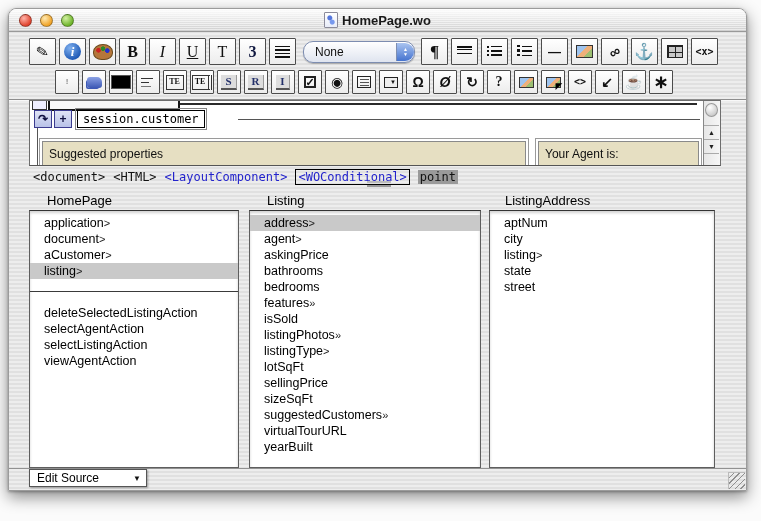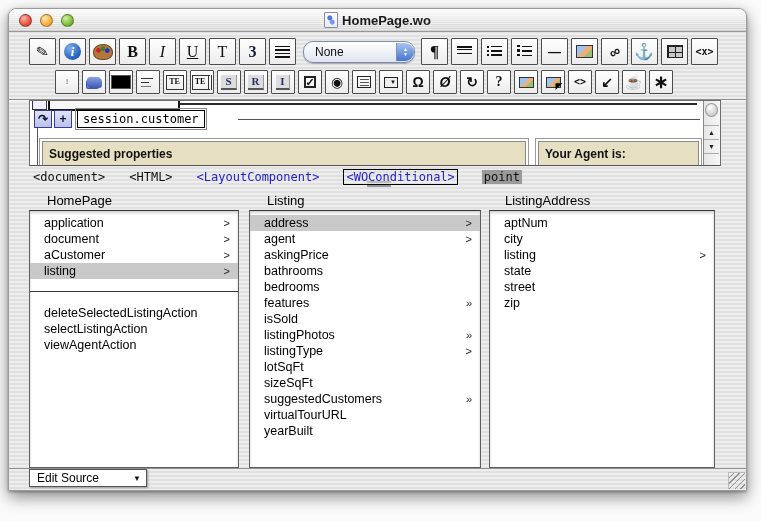--- a/index.html
+++ b/index.html
@@ -109,45 +109,45 @@
   .clip-b{position:absolute;left:18px;top:-5px;width:128px;height:11px;border:2px solid #151515;background:#f7f7f7;}
   .clip-line{position:absolute;left:150px;right:6px;top:2px;height:2px;background:#2a2a2a;}
   .cond-row{position:absolute;left:4px;top:9px;display:flex;align-items:center;}
   .cond-ic{width:16px;height:16px;border:1px solid #3b3b8f;background:linear-gradient(#dfe3f5,#b9c2e8);
       display:flex;align-items:center;justify-content:center;font-size:12px;font-weight:bold;color:#101040;margin-right:2px;}
   .binding-box{margin-left:3px;border:1px solid #000;outline:1px solid #888;outline-offset:1px;background:#fff;
       font-family:"DejaVu Sans Mono",monospace;font-size:12px;padding:1px 5px;color:#000;text-align:center;}
   .cond-hline{position:absolute;left:208px;right:3px;top:18px;height:1px;background:#555;}
   .cond-vline{position:absolute;left:7px;top:27px;bottom:0;width:1px;background:#555;}
   .tan-cell{position:absolute;top:40px;height:40px;background:#e6dfc2;border:1px solid #8a8a8a;outline:1px solid #9a9a9a;outline-offset:2px;
-      box-sizing:border-box;font-size:12px;font-weight:bold;color:#111;padding:5px 0 0 6px;}
+      box-sizing:border-box;font-size:12px;font-weight:normal;color:#111;padding:5px 0 0 6px;}
   .cell-left{left:12px;width:484px;}
   .cell-right{left:508px;right:4px;}
   
   .vscroll{flex:0 0 16px;border-left:1px solid #888;background:linear-gradient(90deg,#e7e7e7,#f6f6f6);position:relative;}
   .vthumb{position:absolute;left:1px;top:2px;width:13px;height:14px;border-radius:50%;border:1px solid #999;box-sizing:border-box;
       background:radial-gradient(circle at 35% 30%,#ffffff,#b9b9b9);}
   .varr{position:absolute;left:0;width:15px;height:13px;border-top:1px solid #aaa;display:flex;align-items:center;justify-content:center;font-size:7px;color:#222;}
   .varr.up{top:24px;} .varr.dn{top:38px;border-bottom:1px solid #aaa;}
   
-  .pathbar{flex:0 0 21px;display:flex;align-items:center;gap:24px;padding-left:24px;font-family:"DejaVu Sans Mono",monospace;font-size:12px;position:relative;}
+  .pathbar{flex:0 0 21px;display:flex;align-items:center;gap:8px;padding-left:24px;font-family:"DejaVu Sans Mono",monospace;font-size:12px;position:relative;}
   .crumb{color:#111;white-space:pre;}
   .crumb.blue{color:#2323cc;}
   .crumb.boxed{border:1.5px solid #000;padding:0 2px;}
   .crumb.highlight{background:#9a9a9a;padding:0 2px;}
   .splitgrip{position:absolute;left:358px;bottom:0px;width:24px;height:6px;border-top:2px solid #bbb;border-bottom:2px solid #999;box-sizing:border-box;}
   
   .browser-heads{flex:0 0 21px;display:flex;align-items:flex-end;padding-bottom:2px;}
   .bh{font-size:13px;color:#000;}
   .bh.h1{margin-left:38px;width:192px;} .bh.h2{margin-left:28px;width:204px;} .bh.h3{margin-left:34px;}
   .browser-cols{flex:1;display:flex;padding:0 0 0 20px;min-height:0;}
   .col{background:#fff;border:1px solid #5e5e5e;border-top-color:#333;box-sizing:border-box;overflow:hidden;padding-top:4px;
       box-shadow:inset 0 2px 3px rgba(0,0,0,.18);}
   .col1{width:210px;} .col2{width:232px;margin-left:10px;} .col3{width:226px;margin-left:8px;}
-  .row{height:16px;line-height:16px;display:flex;justify-content:space-between;padding:0 9px 0 14px;font-size:12.5px;color:#000;}
+  .row{height:16px;line-height:16px;display:flex;padding:0 9px 0 14px;font-size:12.5px;color:#000;}
   .row .arw{font-size:11px;color:#222;letter-spacing:-1px;}
   .row.selected{background:#c9c9c9;}
   .list-divider{height:26px;position:relative;padding:0;}
   .list-divider::after{content:"";position:absolute;left:0;right:0;top:12px;height:1px;background:#3a3a3a;}
   
   .footer{flex:0 0 21px;border-top:1px solid #919191;display:flex;align-items:flex-start;padding-left:20px;position:relative;}
   .editsource{width:104px;height:16px;border:1px solid #555;background:#fff;display:flex;align-items:center;justify-content:space-between;
       font-size:12px;padding:0 5px 0 7px;box-shadow:1px 1px 2px rgba(0,0,0,.35);}
   .editsource .caret{font-size:8px;color:#111;}
   .resizegrip{position:absolute;right:1px;bottom:1px;width:16px;height:16px;border-left:1px solid #bbb;border-top:1px solid #bbb;
@@ -376,20 +376,24 @@
         <div class="row selected" data-name="list-item">
           <span class="lbl" data-name="item-label">listing</span>
           <span class="arw" data-name="chevron-right-icon">&gt;</span>
         </div>
         <div class="row list-divider" data-name="list-item"></div>
         <div class="row" data-name="list-item">
           <span class="lbl" data-name="item-label">deleteSelectedListingAction</span>
           <span class="arw" data-name="chevron-right-icon"></span>
         </div>
         <div class="row" data-name="list-item">
+          <span class="lbl" data-name="item-label">selectAgentAction</span>
+          <span class="arw" data-name="chevron-right-icon"></span>
+        </div>
+        <div class="row" data-name="list-item">
           <span class="lbl" data-name="item-label">selectListingAction</span>
           <span class="arw" data-name="chevron-right-icon"></span>
         </div>
         <div class="row" data-name="list-item">
           <span class="lbl" data-name="item-label">viewAgentAction</span>
           <span class="arw" data-name="chevron-right-icon"></span>
         </div>
       </div>
     <div class="col col2" data-name="browser-column-listing">
 
@@ -427,20 +431,24 @@
         </div>
         <div class="row" data-name="list-item">
           <span class="lbl" data-name="item-label">listingType</span>
           <span class="arw" data-name="chevron-right-icon">&gt;</span>
         </div>
         <div class="row" data-name="list-item">
           <span class="lbl" data-name="item-label">lotSqFt</span>
           <span class="arw" data-name="chevron-right-icon"></span>
         </div>
         <div class="row" data-name="list-item">
+          <span class="lbl" data-name="item-label">sellingPrice</span>
+          <span class="arw" data-name="chevron-right-icon"></span>
+        </div>
+        <div class="row" data-name="list-item">
           <span class="lbl" data-name="item-label">sizeSqFt</span>
           <span class="arw" data-name="chevron-right-icon"></span>
         </div>
         <div class="row" data-name="list-item">
           <span class="lbl" data-name="item-label">suggestedCustomers</span>
           <span class="arw" data-name="chevron-right-icon">»</span>
         </div>
         <div class="row" data-name="list-item">
           <span class="lbl" data-name="item-label">virtualTourURL</span>
           <span class="arw" data-name="chevron-right-icon"></span>
@@ -463,24 +471,20 @@
         <div class="row" data-name="list-item">
           <span class="lbl" data-name="item-label">listing</span>
           <span class="arw" data-name="chevron-right-icon">&gt;</span>
         </div>
         <div class="row" data-name="list-item">
           <span class="lbl" data-name="item-label">state</span>
           <span class="arw" data-name="chevron-right-icon"></span>
         </div>
         <div class="row" data-name="list-item">
           <span class="lbl" data-name="item-label">street</span>
-          <span class="arw" data-name="chevron-right-icon"></span>
-        </div>
-        <div class="row" data-name="list-item">
-          <span class="lbl" data-name="item-label">zip</span>
           <span class="arw" data-name="chevron-right-icon"></span>
         </div>
       </div>
   </div>
 
   <div class="footer" data-name="status-bar">
     <div class="editsource" data-name="edit-source-popup">
       <span data-name="edit-source-label">Edit Source</span>
       <span class="caret" data-name="popup-caret-icon">▼</span>
     </div>

